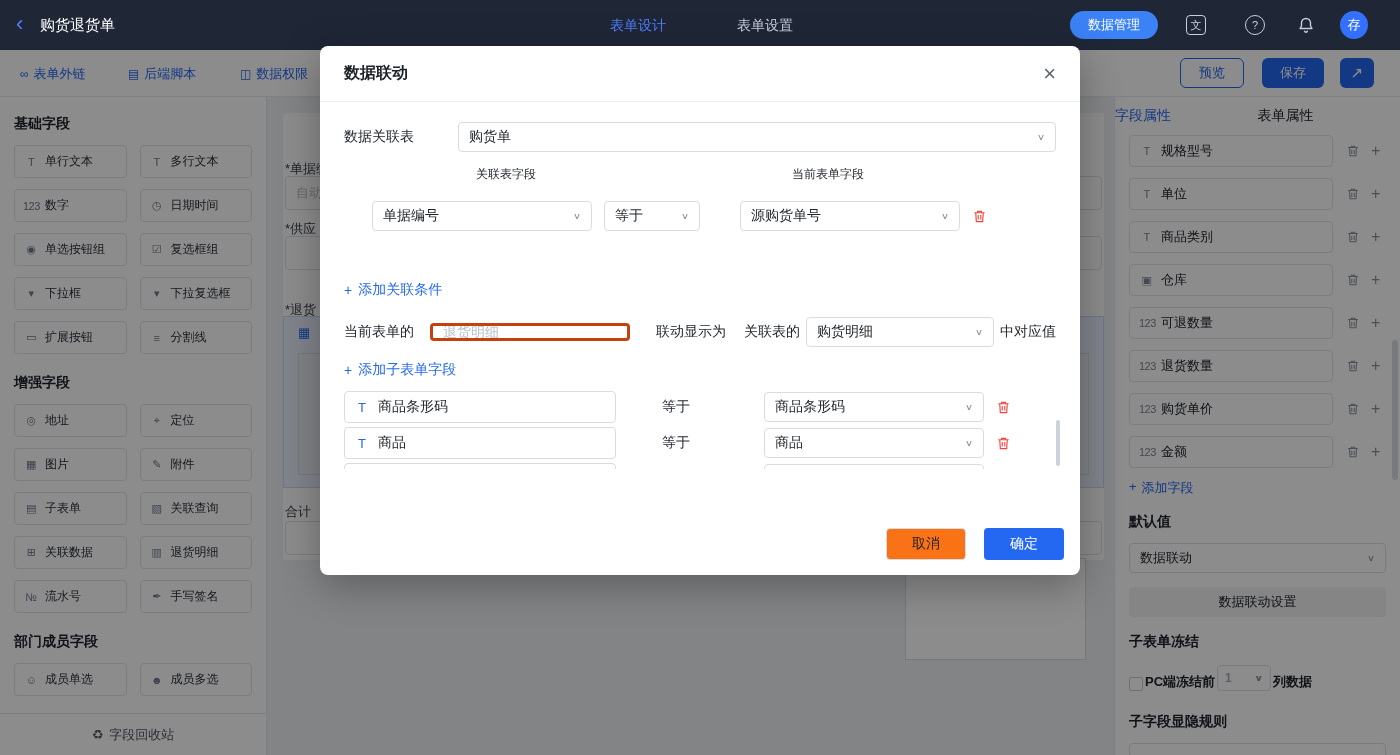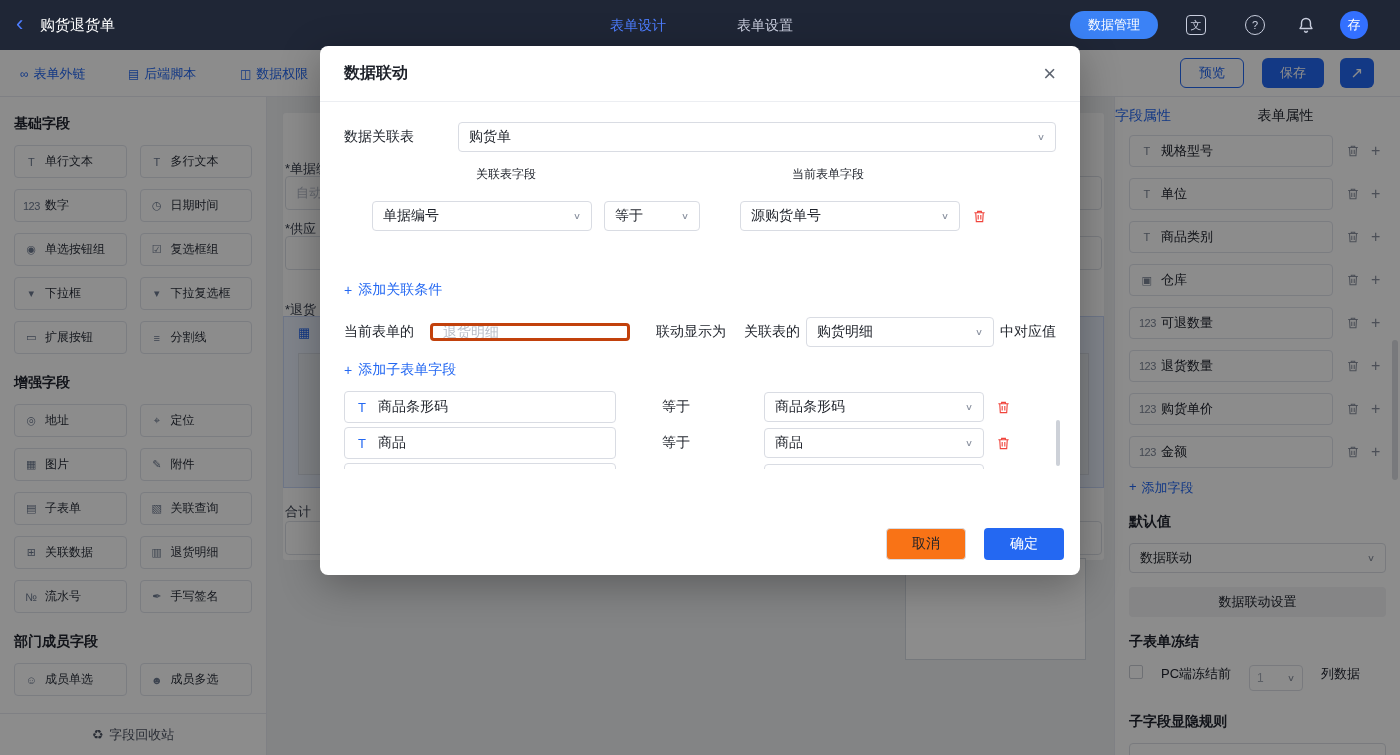--- a/index.html
+++ b/index.html
@@ -57,21 +57,21 @@
   .prop-box { width:204px; height:32px; border:1px solid #e0e4ec; border-radius:4px; display:flex; align-items:center; gap:7px; padding:0 9px; background:#fff; cursor:pointer; overflow:hidden; }
   .prop-ic { width:15px; flex:none; text-align:center; color:#7c8596; font-size:11px; letter-spacing:-0.5px; }
   .prop-label { font-size:13px; color:#20242e; white-space:nowrap; }
   .row-trash { margin-left:13px; color:#8a919f; display:flex; cursor:pointer; }
   .row-plus { margin-left:11px; color:#8a919f; font-size:16px; line-height:1; cursor:pointer; }
   .add-link { margin:2px 14px 0; font-size:13px; color:#2468f2; cursor:pointer; display:flex; gap:5px; }
   .r-title { font-size:14px; font-weight:700; margin:16px 14px 0; color:#20242e; }
   .rsel { margin:12px 14px 0; height:30px; border:1px solid #dcdfe6; border-radius:4px; background:#fff; display:flex; align-items:center; justify-content:space-between; padding:0 10px; font-size:13px; cursor:pointer; }
   .chev { color:#8a919f; font-size:11px; transform:scaleY(.8); }
   .rbtn { margin:14px 14px 0; height:30px; background:#f2f3f5; border-radius:4px; display:flex; align-items:center; justify-content:center; font-size:13px; color:#20242e; cursor:pointer; }
-  .freeze-row { display:flex; align-items:flex-start; gap:18px; margin:14px 14px 0; font-size:13px; color:#20242e; }
+  .freeze-row { display:flex; align-items:flex-end; gap:2px; margin:14px 14px 0; font-size:13px; color:#20242e;font-weight:bold; }
   .cbx { width:14px; height:14px; border:1px solid #c9cdd4; border-radius:2px; background:#fff; flex:none; cursor:pointer; }
   .mini-sel { width:54px; height:26px; border:1px solid #dcdfe6; border-radius:4px; display:flex; align-items:center; justify-content:space-between; padding:0 7px; font-size:12px; color:#a7adb8; cursor:pointer; }
   .r-title.mt22 { margin-top:22px; }
 
   
   .overlay { position:absolute; left:0; top:50px; right:0; bottom:0; background:rgba(0,0,0,.45); z-index:40; }
   .modal { position:absolute; left:320px; top:46px; width:760px; height:529px; background:#fff; border-radius:8px; box-shadow:0 10px 40px rgba(0,0,0,.3); z-index:50; }
   .m-head { height:56px; display:flex; align-items:center; justify-content:space-between; padding:0 24px; border-bottom:1px solid #eceef2; }
   .m-title { font-size:16px; font-weight:600; }
   .m-close { font-size:22px; color:#5f6672; line-height:1; cursor:pointer; }

